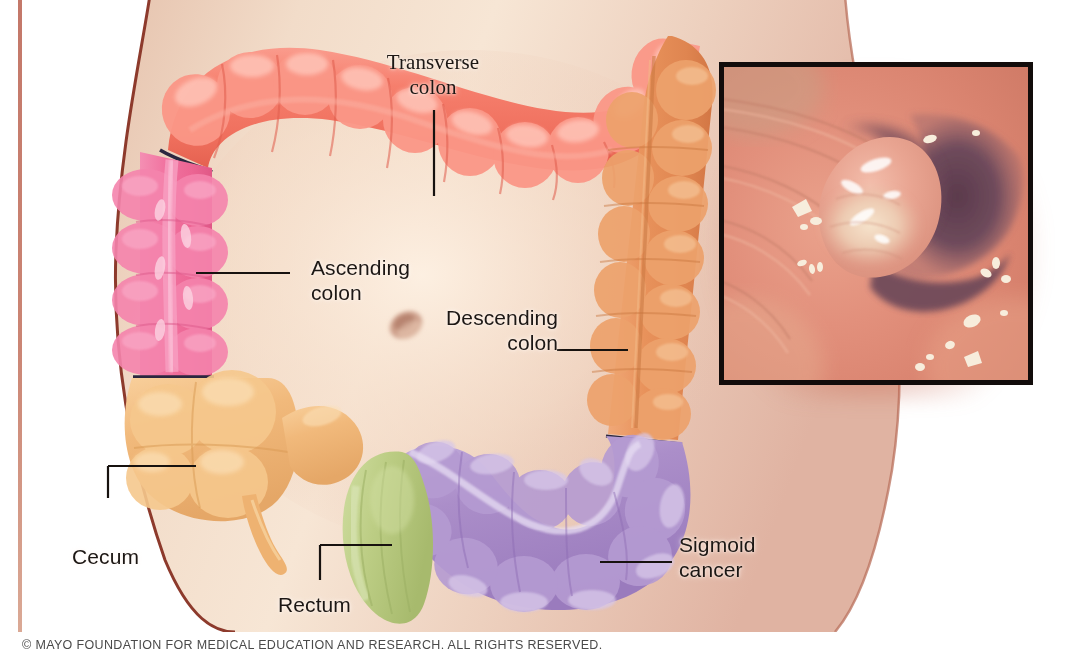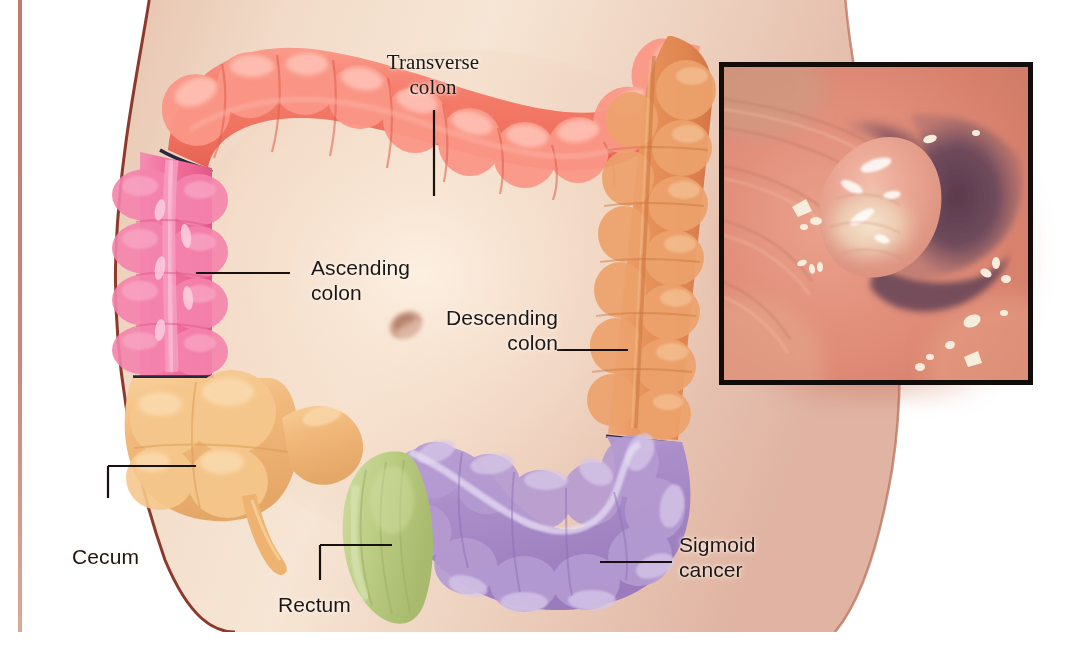--- a/index.html
+++ b/index.html
@@ -513,14 +513,15 @@
       </g>
 
       <rect width="304" height="313" fill="none"></rect>
       <path d="M0,0 H304 V313 H0 Z" fill="url(#lum)" opacity="0"></path>
     </svg>
   </div>
 
 
   <div class="copyright-bar"></div>
   <div class="edge-left"></div>
+  <div class="copyright">© MAYO FOUNDATION FOR MEDICAL EDUCATION AND RESEARCH. ALL RIGHTS RESERVED.</div>
 
 </div>
 
 </body></html>

